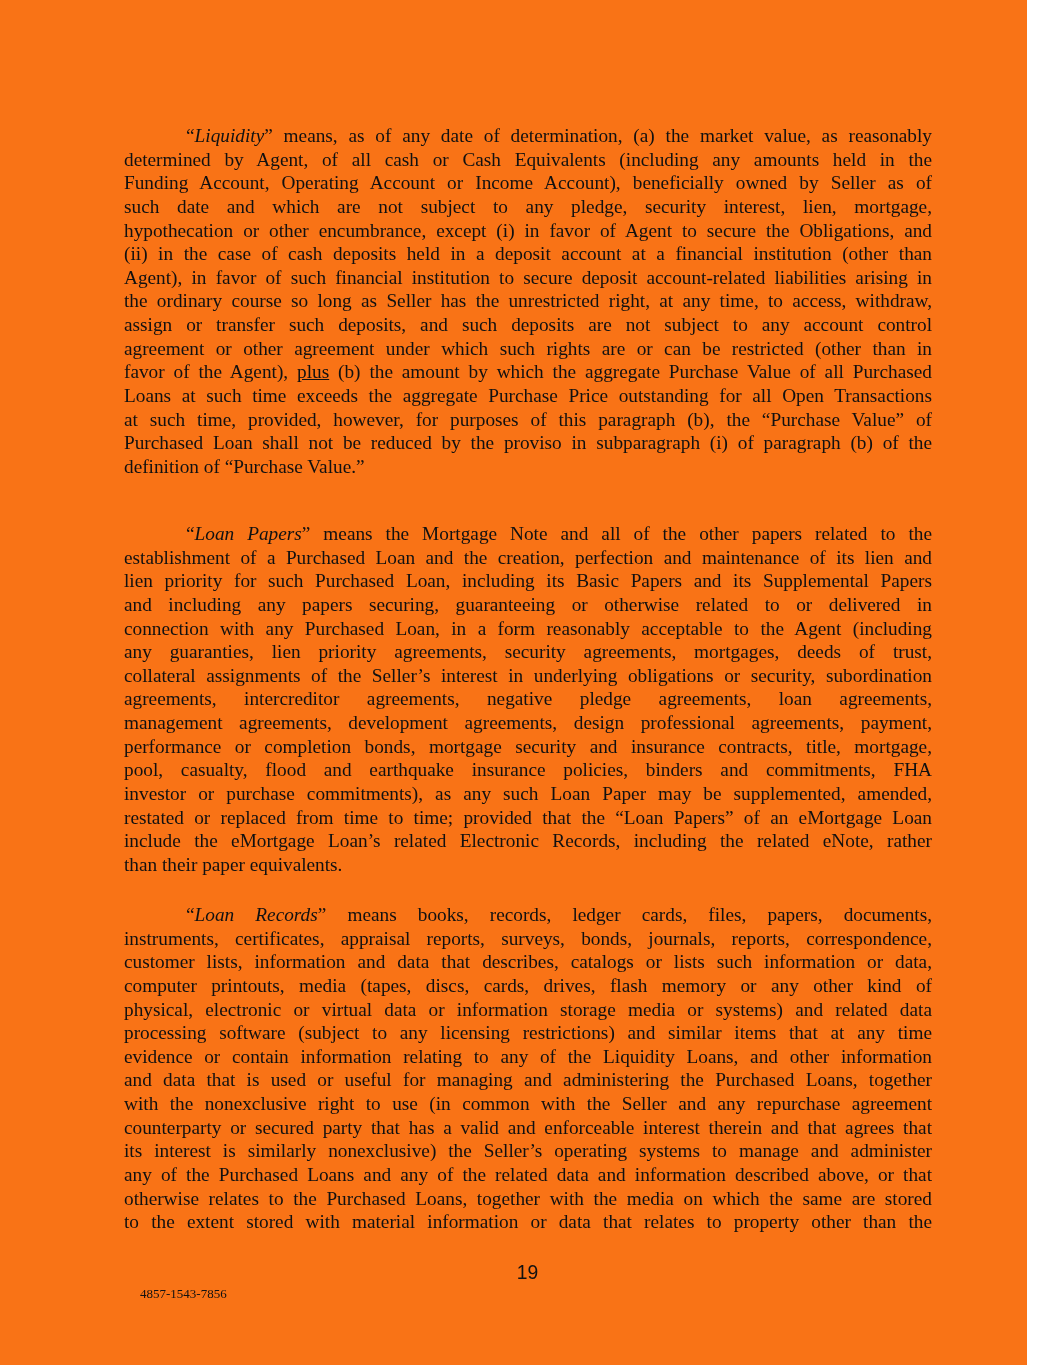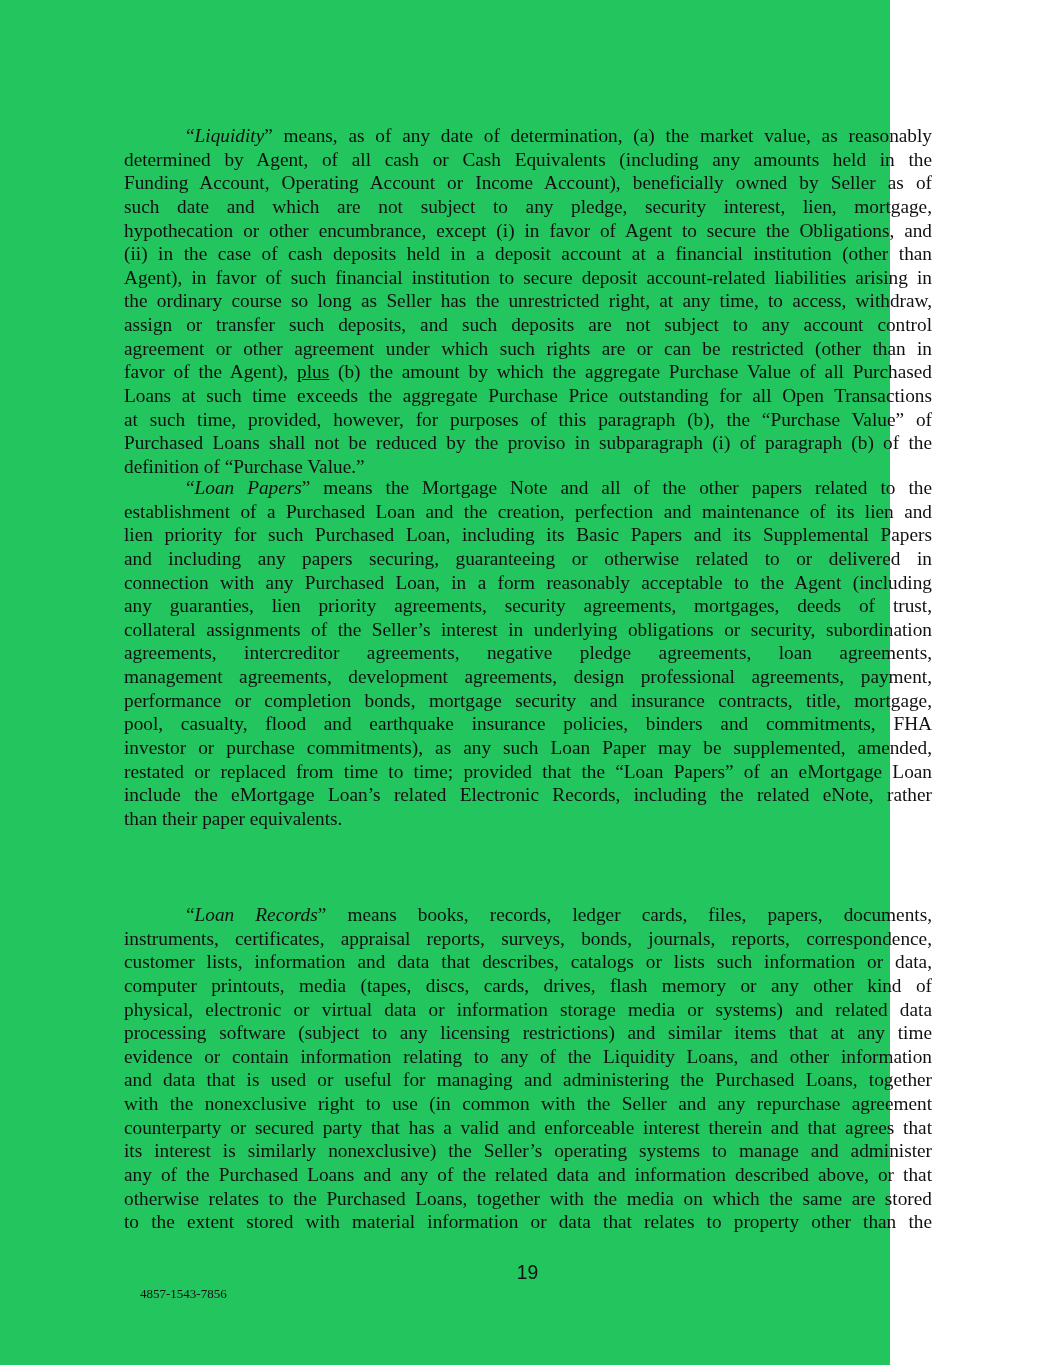--- a/index.html
+++ b/index.html
@@ -1,17 +1,17 @@
 <!DOCTYPE html>
 <html><head>
 <meta charset="utf-8">
 <style>
   html, body { margin: 0; padding: 0; background: #ffffff; }
   body { width: 1055px; height: 1365px; position: relative; overflow: hidden; }
-  .page { position: absolute; left: 0; top: 0; width: 890px; height: 1365px; background: #22c55e; }
+  .page { position: absolute; left: 0; top: 0; width: 1027px; height: 1365px; background: #f97316; }
   .para { position: absolute; left: 124px; width: 808px; font-family: "Liberation Serif", "DejaVu Serif", serif; font-size: 19.3px; color: #111; }
   .line { display: block; height: 23.65px; line-height: 23.65px; white-space: nowrap; text-align: justify; text-align-last: justify; }
   .line.last { text-align-last: left; }
   .line.indent { padding-left: 62px; }
   .term { font-style: italic; }
   .u { text-decoration: underline; margin-top: 48px; }
   .pagenum { position: absolute; top: 1262px; left: 0; width: 1055px; text-align: center; font-family: Liberation Sans, sans-serif; font-size: 19.3px; color: #111; }
   .docid { position: absolute; top: 1286px; left: 140px; font-family: "Liberation Serif", serif; font-size: 13px; color: #111; }
 </style>
 </head>
@@ -26,25 +26,25 @@
     <span class="line">such date and which are not subject to any pledge, security interest, lien, mortgage,</span>
     <span class="line">hypothecation or other encumbrance, except (i) in favor of Agent to secure the Obligations, and</span>
     <span class="line">(ii) in the case of cash deposits held in a deposit account at a financial institution (other than</span>
     <span class="line">Agent), in favor of such financial institution to secure deposit account-related liabilities arising in</span>
     <span class="line">the ordinary course so long as Seller has the unrestricted right, at any time, to access, withdraw,</span>
     <span class="line">assign or transfer such deposits, and such deposits are not subject to any account control</span>
     <span class="line">agreement or other agreement under which such rights are or can be restricted (other than in</span>
     <span class="line"><span style="white-space: pre;">favor of the Agent), </span><span class="u" style="white-space: pre;">plus</span><span style="white-space: pre;"> (b) the amount by which the aggregate Purchase Value of all Purchased</span></span>
     <span class="line">Loans at such time exceeds the aggregate Purchase Price outstanding for all Open Transactions</span>
     <span class="line">at such time, provided, however, for purposes of this paragraph (b), the “Purchase Value” of</span>
-    <span class="line">Purchased Loans shall not be reduced by the proviso in subparagraph (i) of paragraph (b) of the</span>
+    <span class="line">Purchased Loan shall not be reduced by the proviso in subparagraph (i) of paragraph (b) of the</span>
     <span class="line last">definition of “Purchase Value.”</span>
   </div>
 
-  <div class="para" style="top:476px;">
+  <div class="para" style="top:522px;">
     <span class="line indent"><span style="white-space: pre;">“</span><span class="term" style="white-space: pre;">Loan Papers</span><span style="white-space: pre;">”</span><span style="white-space: pre;"> means the Mortgage Note and all of the other papers related to the</span></span>
     <span class="line">establishment of a Purchased Loan and the creation, perfection and maintenance of its lien and</span>
     <span class="line">lien priority for such Purchased Loan, including its Basic Papers and its Supplemental Papers</span>
     <span class="line">and including any papers securing, guaranteeing or otherwise related to or delivered in</span>
     <span class="line">connection with any Purchased Loan, in a form reasonably acceptable to the Agent (including</span>
     <span class="line">any guaranties, lien priority agreements, security agreements, mortgages, deeds of trust,</span>
     <span class="line">collateral assignments of the Seller’s interest in underlying obligations or security, subordination</span>
     <span class="line">agreements, intercreditor agreements, negative pledge agreements, loan agreements,</span>
     <span class="line">management agreements, development agreements, design professional agreements, payment,</span>
     <span class="line">performance or completion bonds, mortgage security and insurance contracts, title, mortgage,</span>

